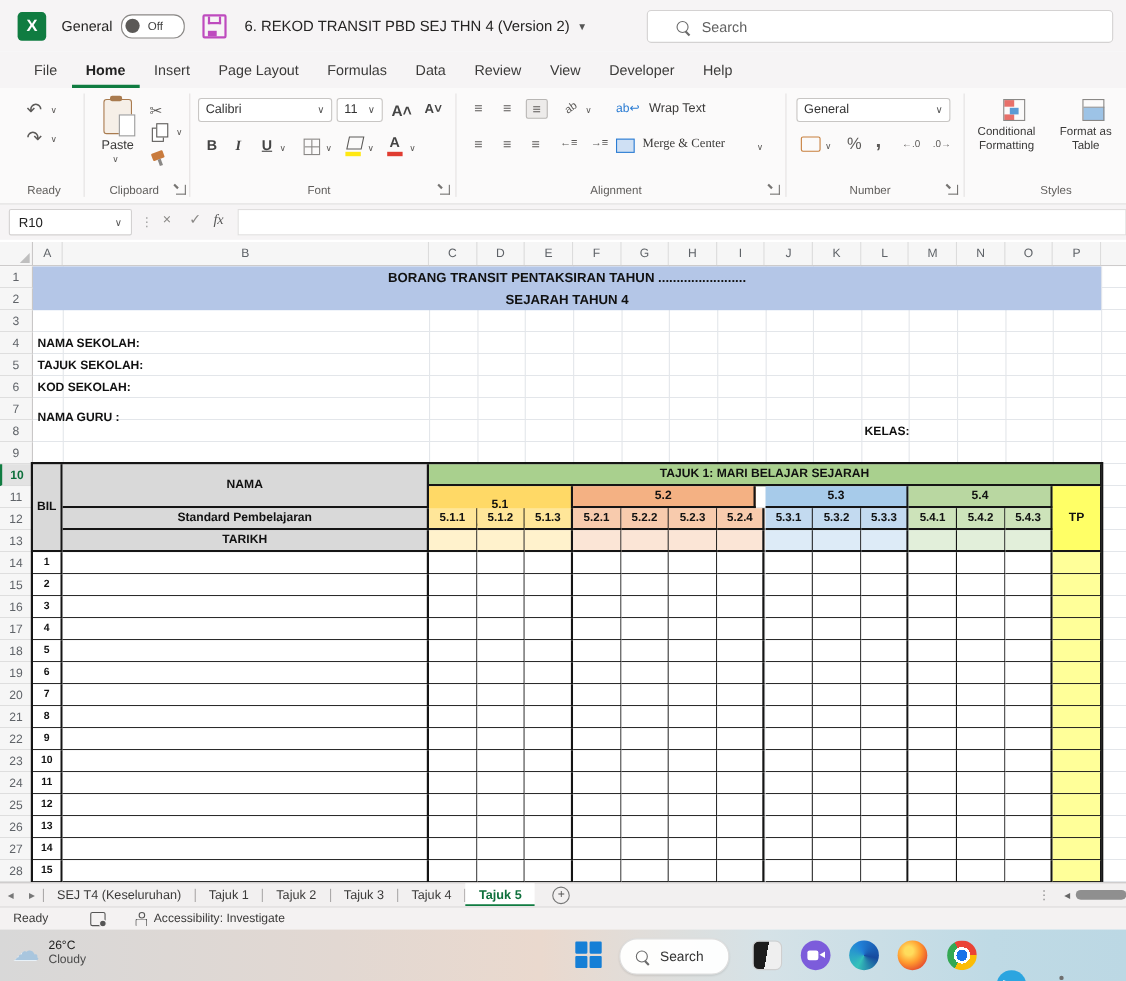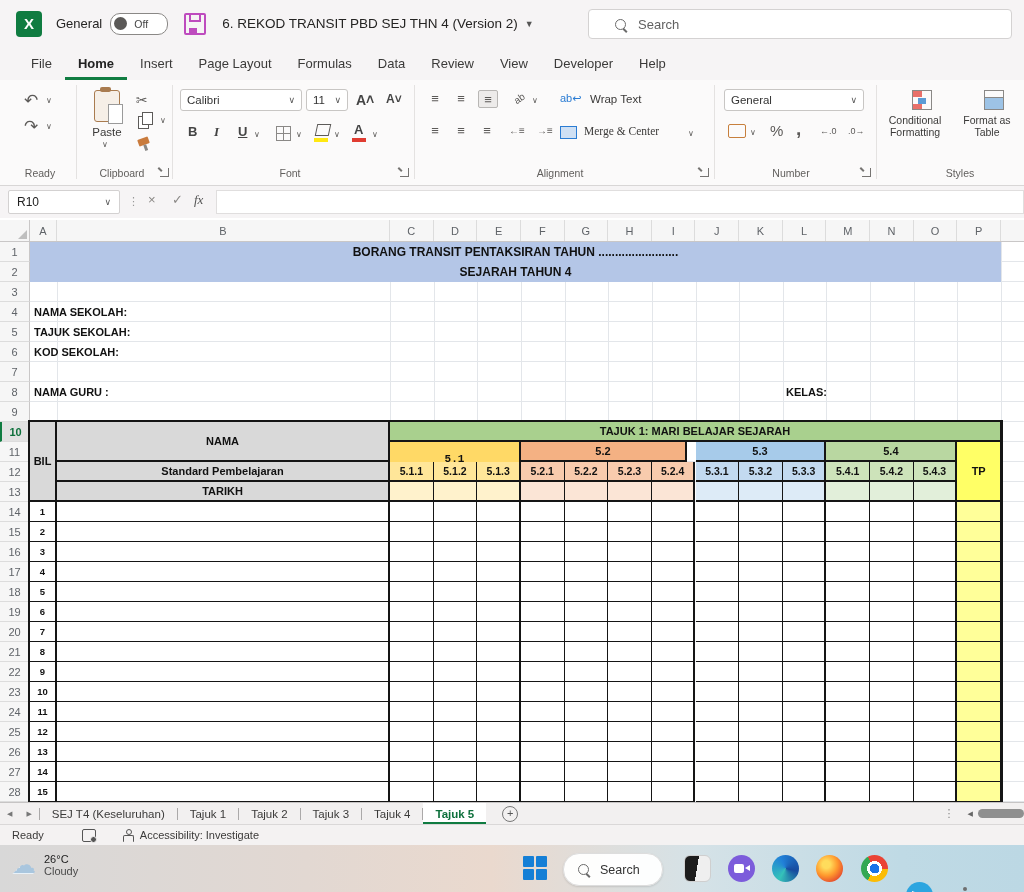--- a/index.html
+++ b/index.html
@@ -333,31 +333,31 @@
         <div class="rowhead" style="top: 540px;">28</div>
       </div>
     <div id="banner" style="background: rgb(180, 198, 231);">
       <div>BORANG TRANSIT PENTAKSIRAN TAHUN ........................</div>
       <div>SEJARAH TAHUN 4</div>
     </div>
     <div id="field-labels">
         <div class="flabel" style="left: 34px; top: 60px;">NAMA SEKOLAH:</div>
         <div class="flabel" style="left: 34px; top: 80px;">TAJUK SEKOLAH:</div>
         <div class="flabel" style="left: 34px; top: 100px;">KOD SEKOLAH:</div>
-        <div class="flabel" style="left: 34px; top: 140px;">NAMA GURU :</div>
+        <div class="flabel" style="left: 34px; top: 128px;">NAMA GURU :</div>
       </div>
     <div class="flabel" id="kelas" style="left:786px;top:140px;">KELAS:</div>
 
     <div class="tcell hdr" id="cell-bil" style="left: 30px; top: 180px; width: 27px; height: 80px; border-right-width: 2px; border-bottom-width: 2px; background: rgb(217, 217, 217);">BIL</div>
     <div class="tcell hdr" id="cell-nama" style="left: 57px; top: 180px; width: 333px; height: 40px; border-right-width: 2px; border-bottom-width: 2px; background: rgb(217, 217, 217);">NAMA</div>
     <div class="tcell hdr" id="cell-standard" style="left: 57px; top: 220px; width: 333px; height: 20px; border-right-width: 2px; border-bottom-width: 2px; background: rgb(217, 217, 217);">Standard Pembelajaran</div>
     <div class="tcell hdr" id="cell-tarikh" style="left: 57px; top: 240px; width: 333px; height: 20px; border-right-width: 2px; border-bottom-width: 2px; background: rgb(217, 217, 217);">TARIKH</div>
     <div class="tcell hdr" id="cell-tajuk" style="left: 390px; top: 180px; width: 611px; height: 20px; border-bottom-width: 2px; background: rgb(169, 208, 142);">TAJUK 1: MARI BELAJAR SEJARAH</div>
     <div id="table-dynamic">
-        <div class="tcell th hdr" style="left: 390px; top: 200px; width: 130.929px; height: 36px; background: rgb(255, 217, 102); border-right-width: 2px; font-family: Liberation Mono, monospace;">5.1</div>
+        <div class="tcell th hdr" style="left: 390px; top: 200px; width: 130.929px; height: 36px; background: rgb(255, 217, 102); border-right-width: 2px;">5.1</div>
         <div class="tcell th hdr" style="left: 520.929px; top: 200px; width: 166px; height: 20px; background: rgb(244, 177, 131); border-right-width: 2px;">5.2</div>
         <div class="tcell th hdr" style="left: 695.5px; top: 200px; width: 130.929px; height: 20px; background: rgb(167, 203, 234); border-right-width: 2px;">5.3</div>
         <div class="tcell th hdr" style="left: 826.429px; top: 200px; width: 130.929px; height: 20px; background: rgb(185, 215, 161); border-right-width: 2px;">5.4</div>
         <div class="tcell th" style="left: 390px; top: 220px; width: 43.6429px; height: 20px; background: rgb(255, 230, 153); border-right-width: 1px;">5.1.1</div>
         <div class="tcell th" style="left: 390px; top: 240px; width: 43.6429px; height: 20px; background: rgb(255, 242, 204); border-right-width: 1px;"></div>
         <div class="tcell th" style="left: 433.643px; top: 220px; width: 43.6429px; height: 20px; background: rgb(255, 230, 153); border-right-width: 1px;">5.1.2</div>
         <div class="tcell th" style="left: 433.643px; top: 240px; width: 43.6429px; height: 20px; background: rgb(255, 242, 204); border-right-width: 1px;"></div>
         <div class="tcell th" style="left: 477.286px; top: 220px; width: 43.6429px; height: 20px; background: rgb(255, 230, 153); border-right-width: 2px;">5.1.3</div>
         <div class="tcell th" style="left: 477.286px; top: 240px; width: 43.6429px; height: 20px; background: rgb(255, 242, 204); border-right-width: 2px;"></div>
         <div class="tcell th" style="left: 520.929px; top: 220px; width: 43.6429px; height: 20px; background: rgb(248, 203, 173); border-right-width: 1px;">5.2.1</div>

